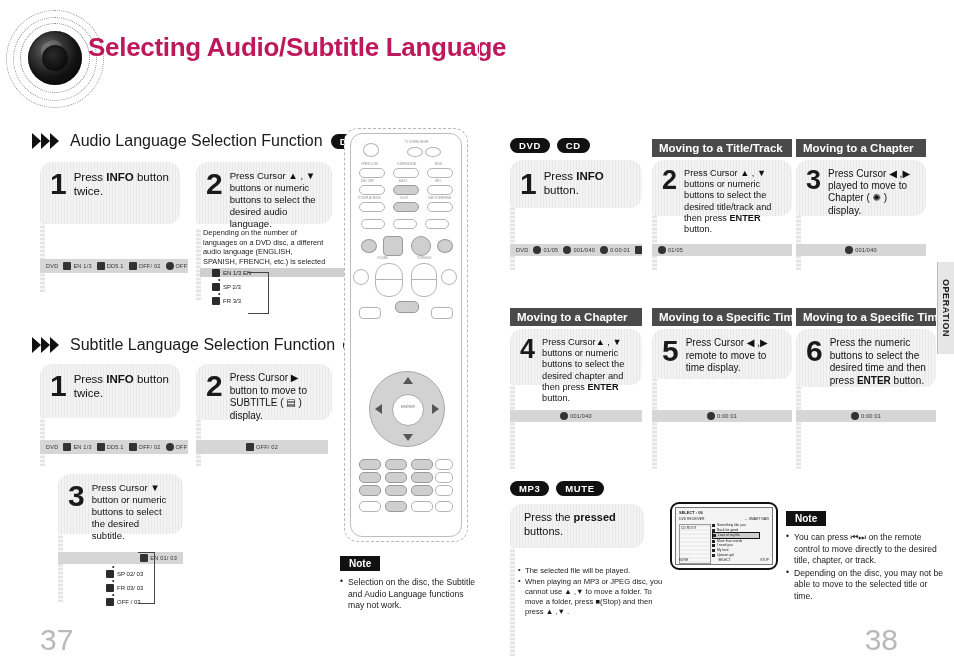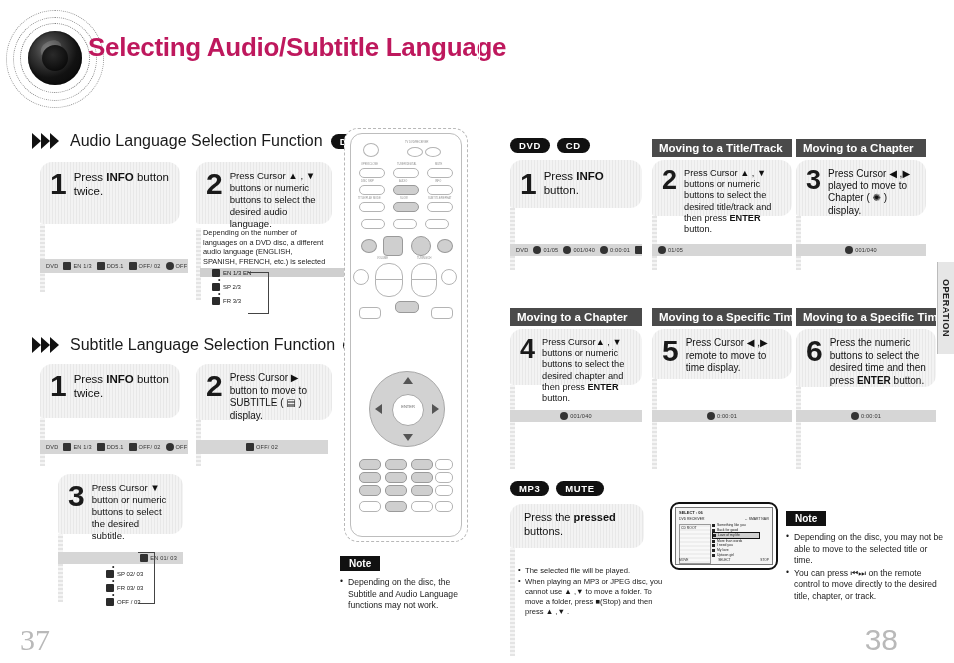--- a/index.html
+++ b/index.html
@@ -126,21 +126,21 @@
   .tvshot .songs{position:absolute;left:36px;top:15px;width:48px;}
   .tvshot .songs div{height:4.6px;font-size:3.4px;line-height:4.6px;white-space:nowrap;
      padding-left:5px;position:relative;}
   .tvshot .songs div:before{content:"";position:absolute;left:0;top:1px;width:3px;height:3px;background:#222;}
   .tvshot .songs div.sel{border:1px solid #111;background:#cfcfcf;}
   .tvshot .foot{position:absolute;left:3px;right:3px;bottom:2px;display:flex;
      justify-content:space-between;font-size:3.2px;}
 
   .pagenum{position:absolute;bottom:6px;font-size:30px;color:#b9b9b9;
      font-family:"Liberation Sans",sans-serif;}
-  #pn-left{left:20px;font-family:Liberation Serif, serif;}
+  #pn-left{left:40px;}
   #pn-right{right:56px;}
 
   .divider{position:absolute;left:479px;top:0;width:1px;height:663px;background:#ffffff;}
 </style>
 </head>
 <body>
 
 <div class="page" id="left-page">
 
   <div class="page-header">
@@ -383,21 +383,21 @@
   <div class="rbtn" style="left:66px;top:372px;width:20px;height:9px;"></div>
   <div class="rbtn" style="left:90px;top:330px;width:16px;height:9px;"></div>
   <div class="rbtn" style="left:90px;top:343px;width:16px;height:9px;"></div>
   <div class="rbtn" style="left:90px;top:356px;width:16px;height:9px;"></div>
   <div class="rbtn" style="left:90px;top:372px;width:16px;height:9px;"></div>
 </div>
 
 <div class="notebox" style="left:340px;top:553px;width:140px;">
   <span class="note-tag">Note</span>
   <ul class="note-list">
-    <li>Depending on the disc, the Subtitle and Audio Language functions may not work.</li>
+    <li>Selection on the disc, the Subtitle and Audio Language functions may not work.</li>
   </ul>
 </div>
 
 <div class="divider"></div>
 
 <div class="page" id="right-page">
 
 
   <div style="position:absolute;left:30px;top:138px;display:flex;gap:7px;">
     <span class="disc-badge">DVD</span>
@@ -546,22 +546,22 @@
         <span>MOVE</span>
         <span>SELECT</span>
         <span>STOP</span>
       </div>
     </div>
   </div>
 
   <div class="notebox" style="left:306px;top:508px;width:160px;">
     <span class="note-tag">Note</span>
     <ul class="note-list">
+      <li>You can press ⏮⏭ on the remote control to move directly to the desired title, chapter, or track.</li>
       <li>Depending on the disc, you may not be able to move to the selected title or time.</li>
-      <li>You can press ⏮⏭ on the remote control to move directly to the desired title, chapter, or track.</li>
     </ul>
   </div>
 
   <div class="sidetab">
     <span>OPERATION</span>
   </div>
 
   <div class="pagenum" id="pn-right">38</div>
 </div>
 

